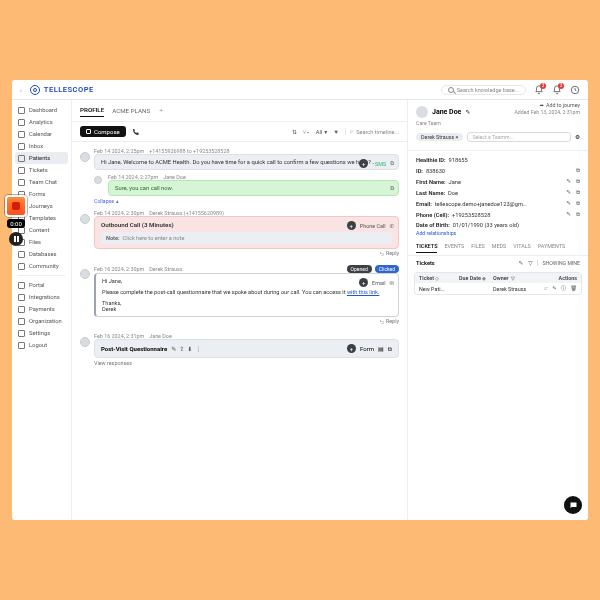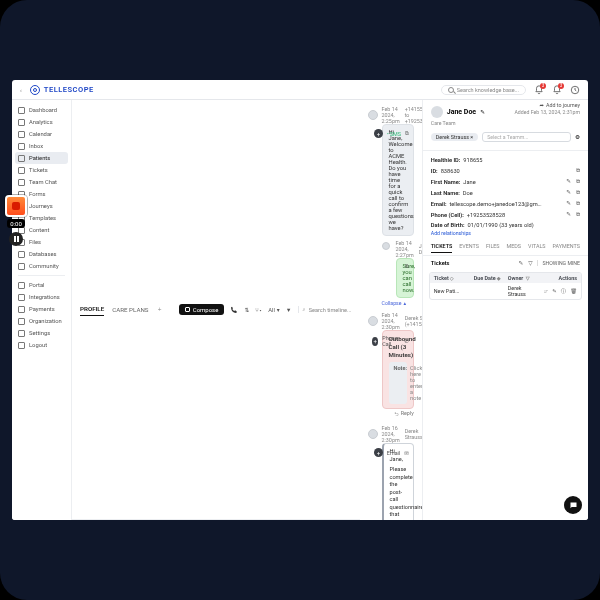--- a/index.html
+++ b/index.html
@@ -1,17 +1,17 @@
 <!DOCTYPE html>
 <html><head>
 <meta charset="utf-8">
 <style>
   * { box-sizing: border-box; margin: 0; padding: 0; font-family: -apple-system, BlinkMacSystemFont, "Segoe UI", Roboto, Arial, sans-serif; }
   html, body { width: 600px; height: 600px; overflow: hidden; background: #000; }
-  .stage { position: absolute; width: 600px; height: 600px; background: #0f172a; border-radius: 27px; }
+  .stage { position: absolute; width: 600px; height: 600px; background: #fdba74; }
   .app {
     position: absolute; left: 12px; top: 80px; right: 12px; bottom: 80px;
     background: #fff; border-radius: 3px; overflow: hidden;
     display: flex; flex-direction: column; font-size: 6px;
   }
 
   
   .recorder { position: absolute; left: 5px; top: 195px; z-index: 50; display: flex; flex-direction: column; align-items: center; }
   .rec-btn { width: 22px; height: 22px; border-radius: 4px; background: linear-gradient(#ff8a3a,#ff4d1c); border: 2px solid #fff; box-shadow: 0 0 0 1px rgba(0,0,0,.3); position: relative; }
   .rec-btn::after { content:""; position:absolute; inset:5px; background:#d91b00; border-radius:2px; }
@@ -39,21 +39,21 @@
 
   
   .body { flex:1; display:flex; overflow:hidden; }
   .sidebar { width: 60px; border-right:1px solid #eceef1; padding:4px 0; background:#fff; }
   .side-item { display:flex; align-items:center; gap:4px; padding:2.5px 6px; color:#555; font-size:5.8px; cursor:pointer; }
   .side-item.sel { background:#e9ecf1; color:#222; border-radius:3px; margin:0 3px; padding-left:3px;}
   .side-item .ic { width:7px; height:7px; border:1px solid #777; border-radius:1px; }
   .side-sep { height:1px; background:#eceef1; margin:3px 6px;}
 
   .center { flex:1; display:flex; overflow:hidden; }
-  .timeline { flex: 1 1 auto; display:flex; overflow:hidden; border-right:1px solid #eceef1; }
+  .timeline { flex: 1 1 auto; display:flex; flex-direction:column; overflow:hidden; border-right:1px solid #eceef1; }
   .tl-tabs { display:flex; align-items:center; gap:8px; padding:4px 8px; font-size:6.2px; border-bottom:1px solid #eceef1;}
   .tl-tabs .tab { padding:2px 0; color:#666; cursor:pointer;}
   .tl-tabs .tab.active { color:#111; font-weight:600; border-bottom:1.5px solid #111;}
   .tl-tabs .add { color:#888; }
   .tl-toolbar { display:flex; align-items:center; gap:6px; padding:4px 8px; border-bottom:1px solid #eceef1;}
   .compose { background:#111; color:#fff; font-size:6px; padding:2px 6px; border-radius:3px; display:flex; align-items:center; gap:3px; cursor:pointer;}
   .compose .pen { width:5px;height:5px;border:1px solid #fff; border-radius:1px;}
   .phone-ic { width:8px;height:8px; color:#333;}
   .tb-right { margin-left:auto; display:flex; align-items:center; gap:6px; color:#555;}
   .filter-chip { display:flex; align-items:center; gap:2px; font-size:5.8px;}
@@ -275,21 +275,21 @@
             </div>
           </div>
       </div>
 
       <div class="center">
 
         <div class="timeline">
 
           <div class="tl-tabs">
             <span class="tab active">PROFILE</span>
-            <span class="tab">CARE PLANS</span>
+            <span class="tab">ACME PLANS</span>
             <span class="add">＋</span>
           </div>
 
           <div class="tl-toolbar">
             <div class="compose">
               <span class="pen"></span>
               <span>Compose</span>
             </div>
             <span class="phone-ic">
               <svg viewBox="0 0 24 24" width="8" height="8" fill="#333">

